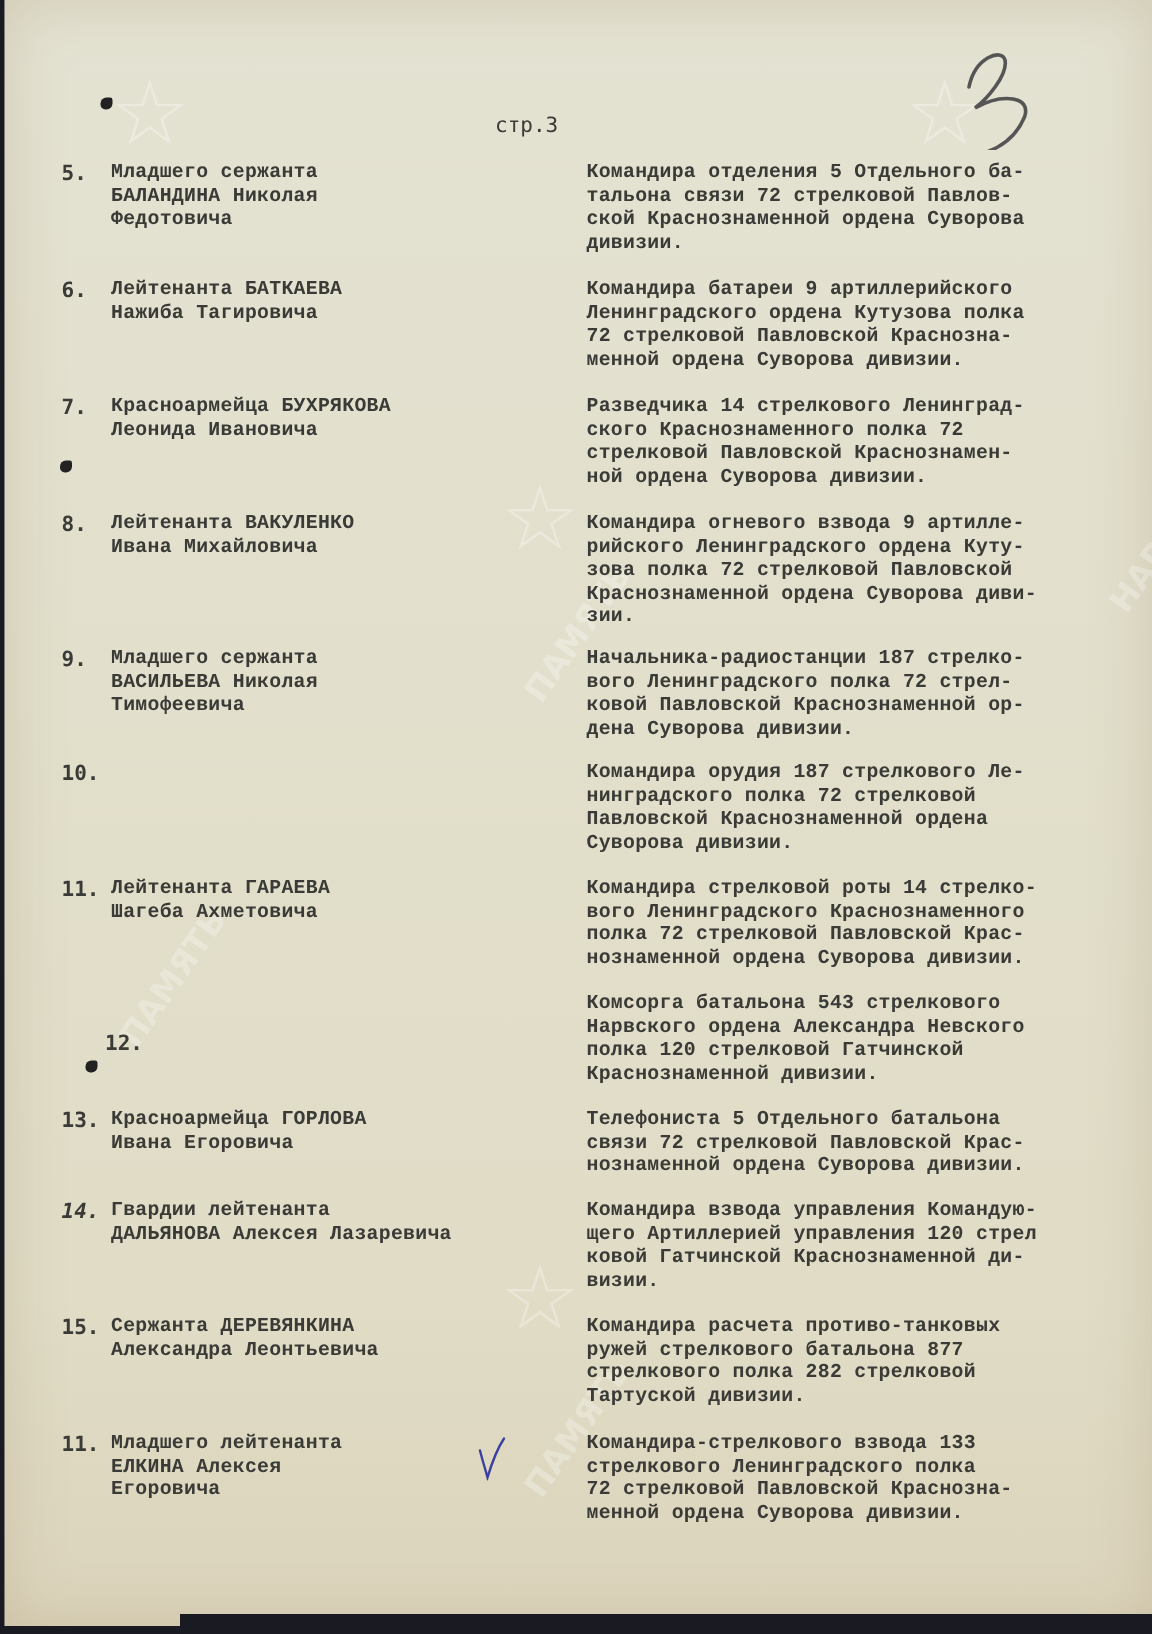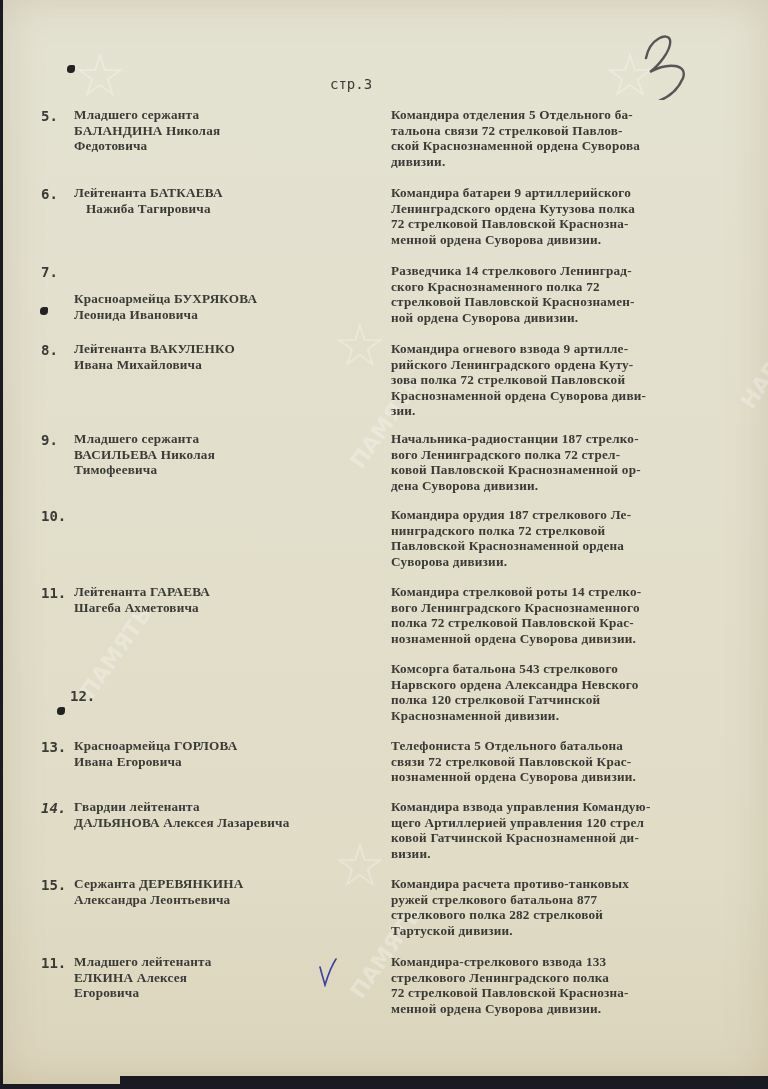--- a/index.html
+++ b/index.html
@@ -1,21 +1,21 @@
 <!DOCTYPE html>
 <html><head>
 <meta charset="utf-8">
 <style>
   html,body{margin:0;padding:0;}
   body{width:768px;height:1089px;background:#1a1a22;overflow:hidden;position:relative;}
   .paper{position:absolute;left:3px;top:0;width:765px;height:1084px;
     background:linear-gradient(180deg,#e4e2d2 0%,#e2dfcc 40%,#e0dcc6 80%,#dcd4bc 100%);
     box-shadow:inset 0 0 40px rgba(150,130,90,0.25);}
   .paper-tear{position:absolute;left:120px;top:1076px;width:648px;height:13px;background:#1a1a22;}
-  .txt{position:absolute;font-family:Liberation Serif, serif;color:#3a3a36;
+  .txt{position:absolute;font-family:Liberation Mono, monospace;color:#3a3a36;
     font-size:13.2px;line-height:15.5px;font-weight:bold;letter-spacing:0.2px;white-space:pre;}
   .pagenum{position:absolute;left:327px;top:76px;font-family:"DejaVu Sans Mono",monospace;font-size:14px;color:#3a3a36;}
   .handnum{position:absolute;left:625px;top:28px;width:70px;height:72px;}
   .num{position:absolute;left:38px;font-family:"DejaVu Sans Mono",monospace;font-size:14px;font-weight:bold;color:#3a3a36;}
   .entry-left{position:absolute;left:71px;}
   .entry-right{position:absolute;left:388px;width:380px;}
   .watermark{position:absolute;font-family:"DejaVu Sans",sans-serif;font-size:22px;color:rgba(255,255,255,0.28);transform:rotate(-55deg);font-weight:bold;}
   .star{position:absolute;color:rgba(255,255,255,0.3);font-size:60px;}
   .check{position:absolute;left:315px;top:957px;}
   .smudge{position:absolute;width:8px;height:8px;background:#222;border-radius:50% 20% 50% 40%;}
@@ -47,29 +47,29 @@
   <div class="num" style="top:108px;">5.</div>
   <div class="txt entry-left" style="top:107px;">Младшего сержанта
 БАЛАНДИНА Николая
 Федотовича</div>
   <div class="txt entry-right" style="top:107px;">Командира отделения 5 Отдельного ба-
 тальона связи 72 стрелковой Павлов-
 ской Краснознаменной ордена Суворова
 дивизии.</div>
 
   <div class="num" style="top:186px;">6.</div>
-  <div class="txt entry-left" style="top:185px;text-align:center;">Лейтенанта БАТКАЕВА
+  <div class="txt entry-left" style="top:185px;">Лейтенанта БАТКАЕВА
 Нажиба Тагировича</div>
   <div class="txt entry-right" style="top:185px;">Командира батареи 9 артиллерийского
 Ленинградского ордена Кутузова полка
 72 стрелковой Павловской Краснозна-
 менной ордена Суворова дивизии.</div>
 
   <div class="num" style="top:264px;">7.</div>
-  <div class="txt entry-left" style="top:263px;margin-top:28px;">Красноармейца БУХРЯКОВА
+  <div class="txt entry-left" style="top:263px;">Красноармейца БУХРЯКОВА
 Леонида Ивановича</div>
   <div class="txt entry-right" style="top:263px;">Разведчика 14 стрелкового Ленинград-
 ского Краснознаменного полка 72
 стрелковой Павловской Краснознамен-
 ной ордена Суворова дивизии.</div>
 
   <div class="num" style="top:342px;">8.</div>
   <div class="txt entry-left" style="top:341px;">Лейтенанта ВАКУЛЕНКО
 Ивана Михайловича</div>
   <div class="txt entry-right" style="top:341px;">Командира огневого взвода 9 артилле-

